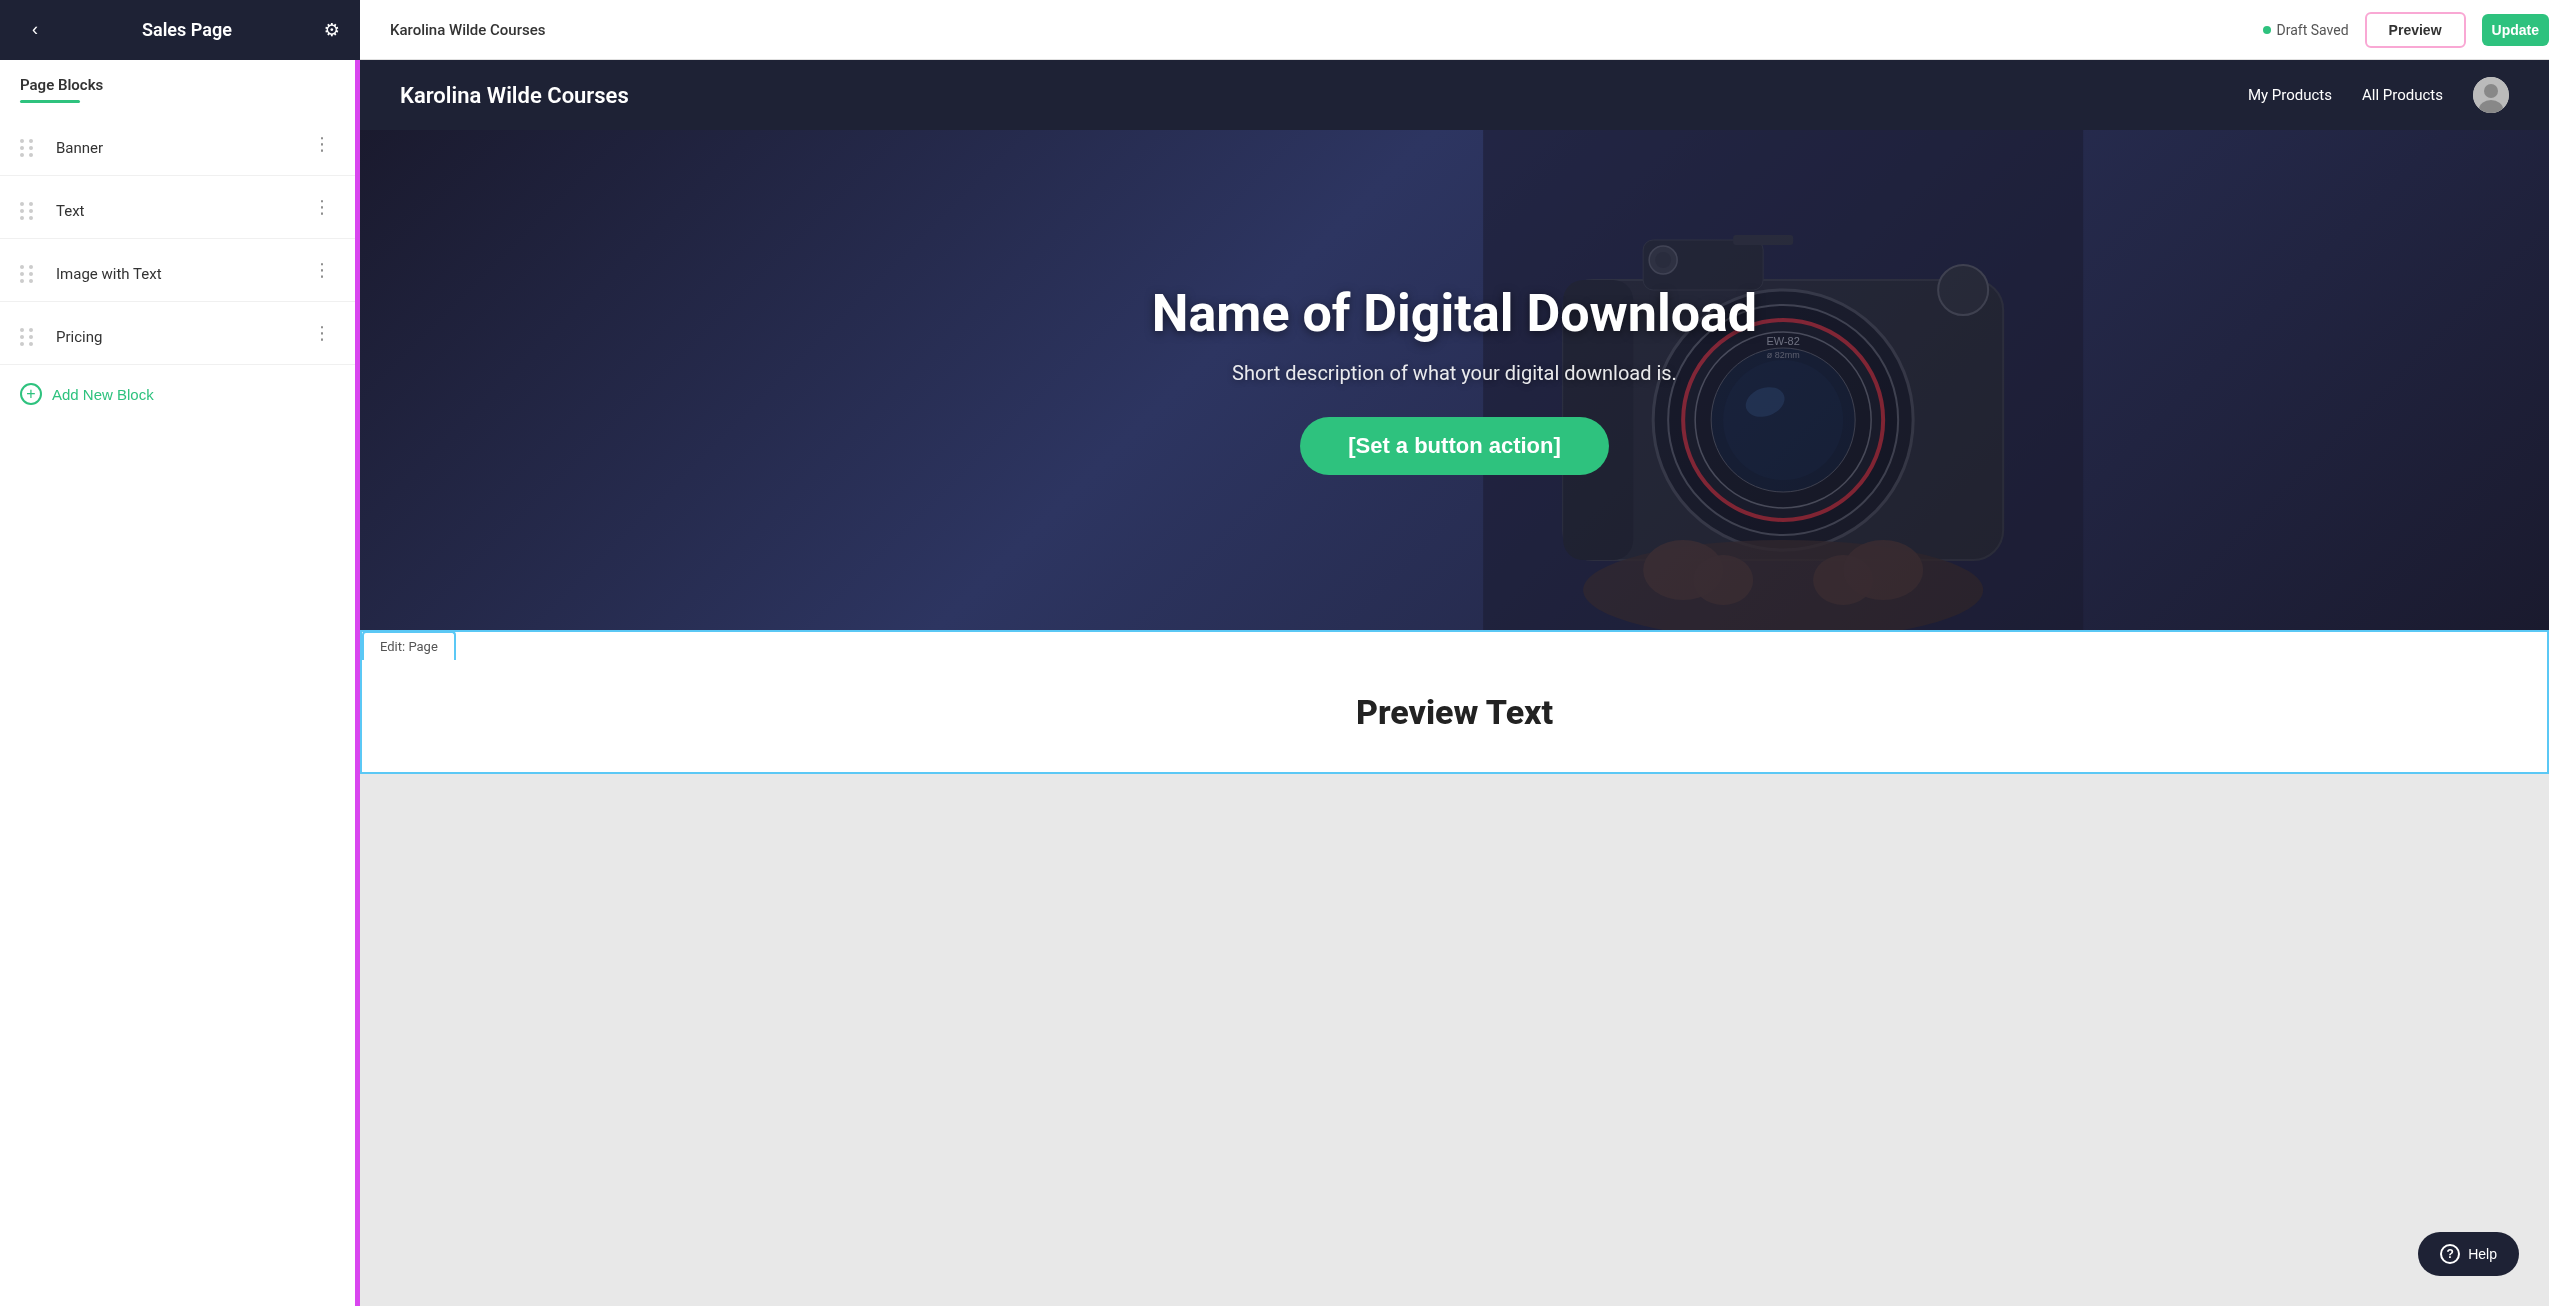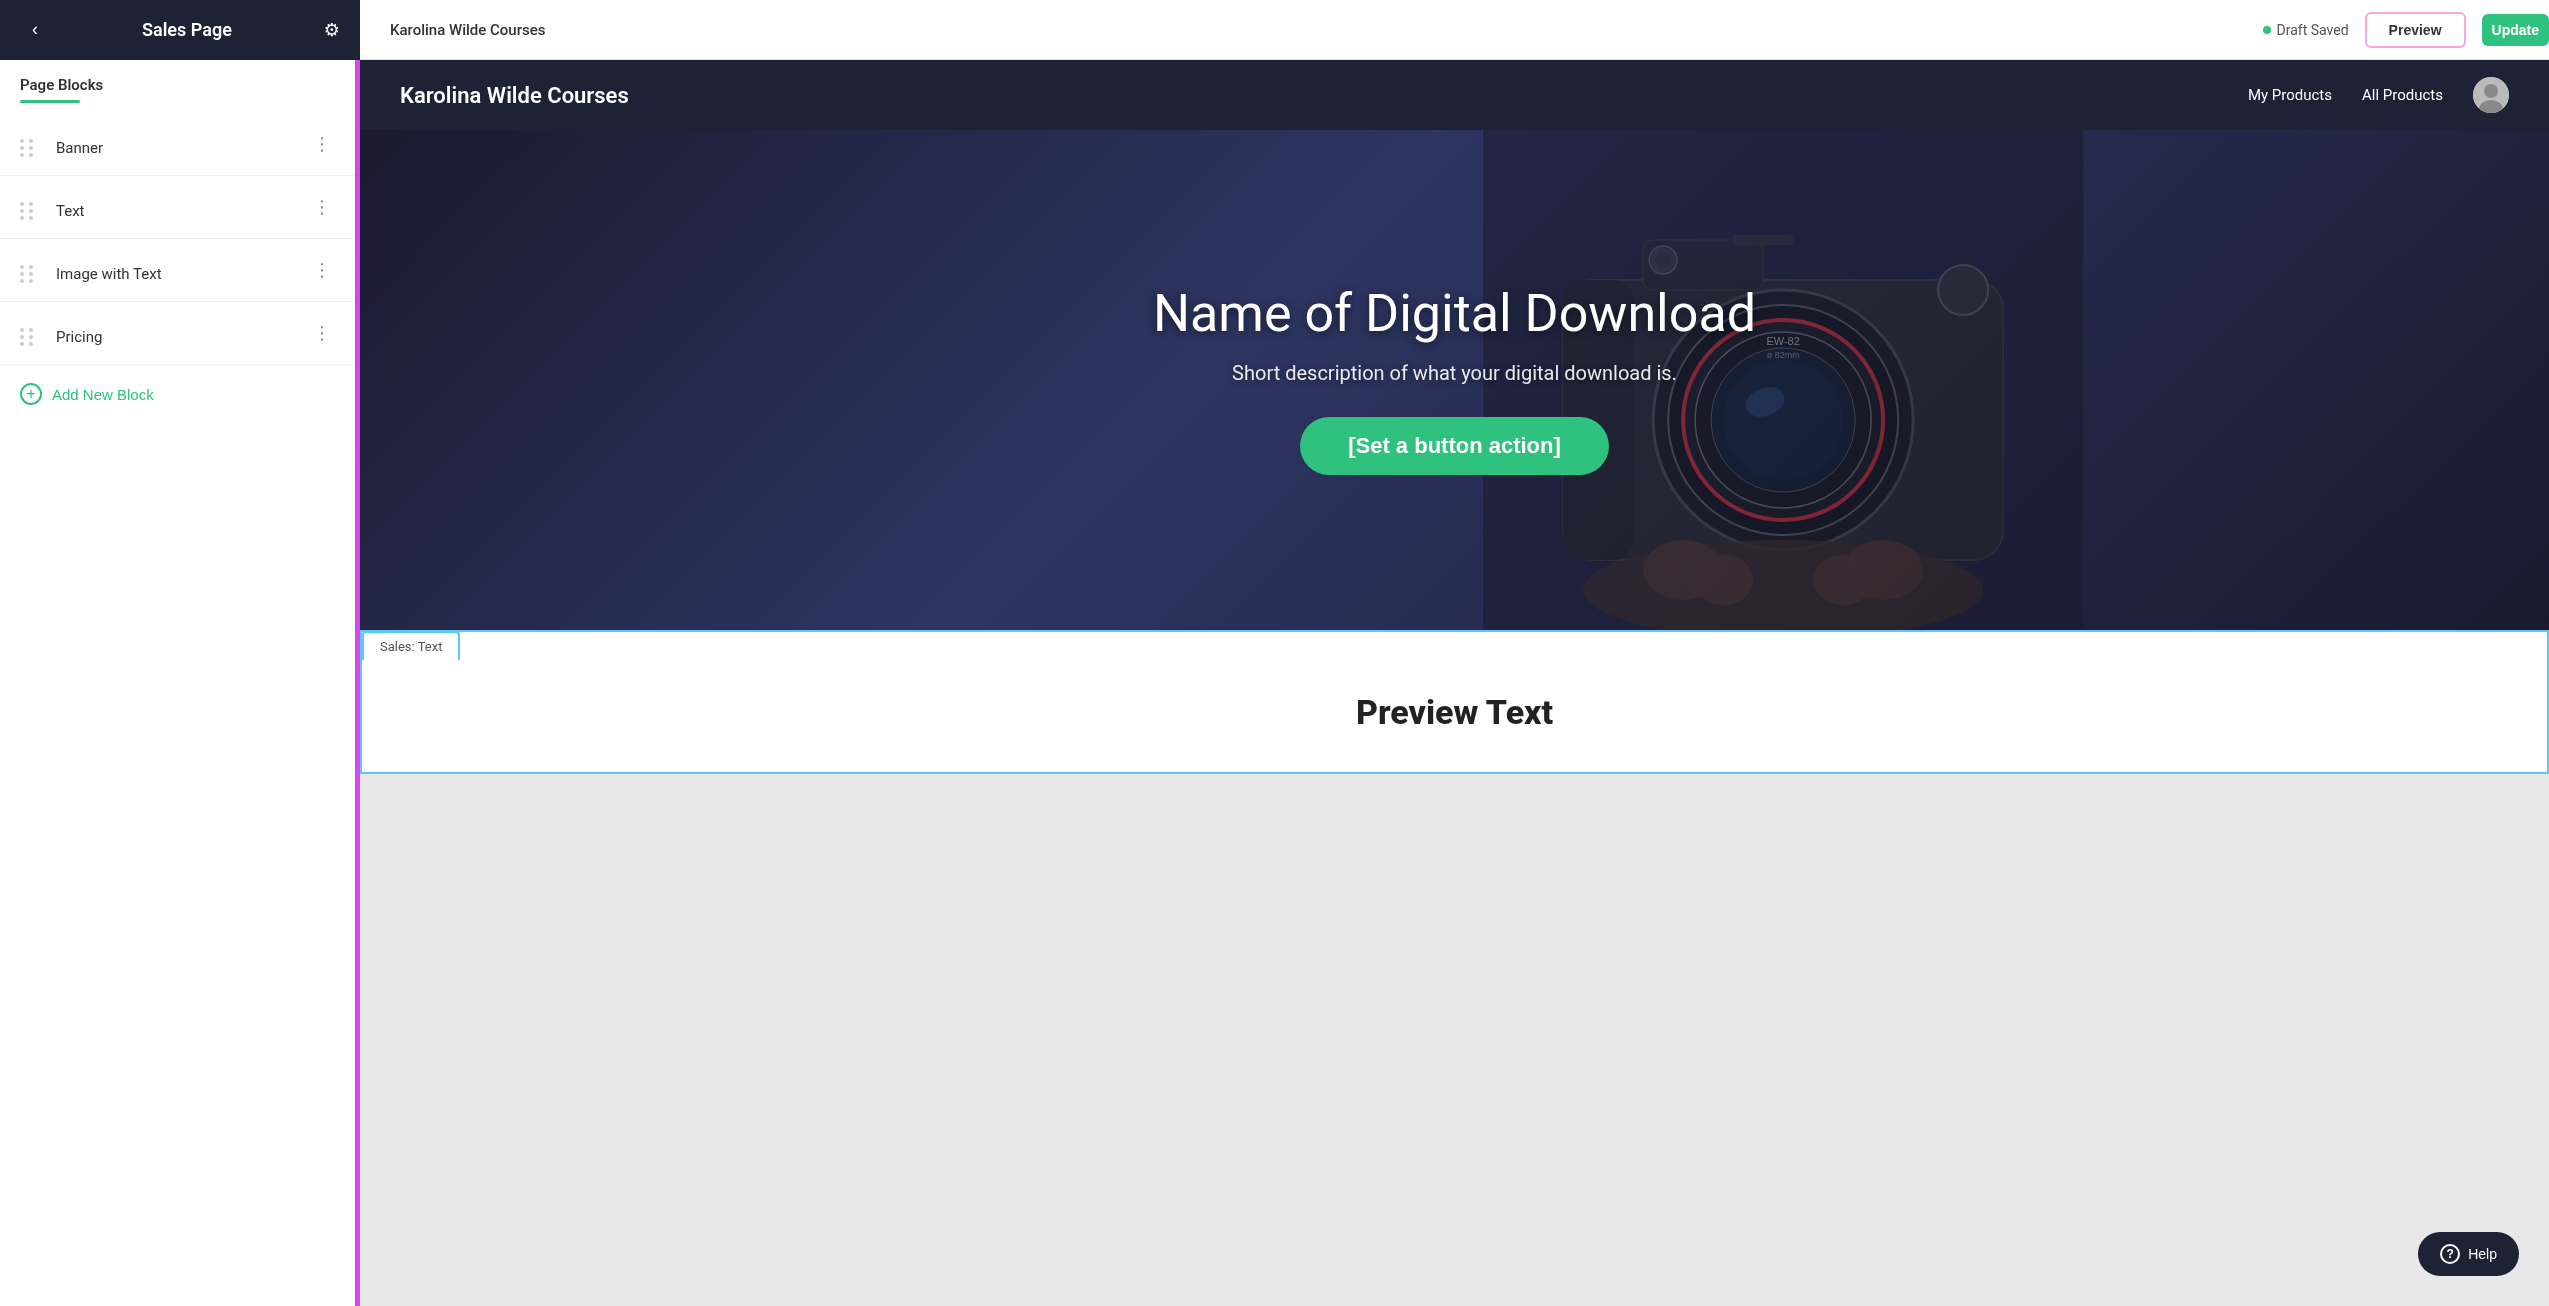--- a/index.html
+++ b/index.html
@@ -101,21 +101,21 @@
 
     
     .banner-section {
       position: relative; min-height: 500px;
       background: linear-gradient(135deg, #1a1a2e 0%, #2d3561 40%, #1a1a2e 100%);
       display: flex; flex-direction: column; align-items: center; justify-content: center;
       text-align: center; padding: 60px 40px; overflow: hidden;
     }
     .banner-content { position: relative; z-index: 2; max-width: 700px; }
     .banner-title {
-      font-size: 52px; font-weight: 400; color: #fff;
+      font-size: 52px; font-weight: 700; color: #fff;
       line-height: 1.1; margin-bottom: 18px;
       text-shadow: 0 2px 10px rgba(0,0,0,0.5);
     }
     .banner-subtitle {
       font-size: 20px; color: rgba(255,255,255,0.9); margin-bottom: 32px;
       text-shadow: 0 1px 6px rgba(0,0,0,0.4);
     }
     .banner-cta {
       display: inline-block; padding: 16px 48px; background: #2ec27e;
       color: #fff; font-size: 22px; font-weight: 600; border-radius: 50px;
@@ -306,21 +306,21 @@
       </div>
 
       <div class="banner-content">
         <h1 class="banner-title">Name of Digital Download</h1>
         <p class="banner-subtitle">Short description of what your digital download is.</p>
         <button class="banner-cta">[Set a button action]</button>
       </div>
     </div>
 
     <div class="edit-section">
-      <div class="edit-tab">Sales: Text</div>
+      <div class="edit-tab">Edit: Page</div>
       <div class="edit-section-content">
         <h2 class="example-text-title">Preview Text</h2>
       </div>
     </div>
 
   </div>
 </div>
 
 <button class="help-btn">
   <div class="help-circle">?</div>

